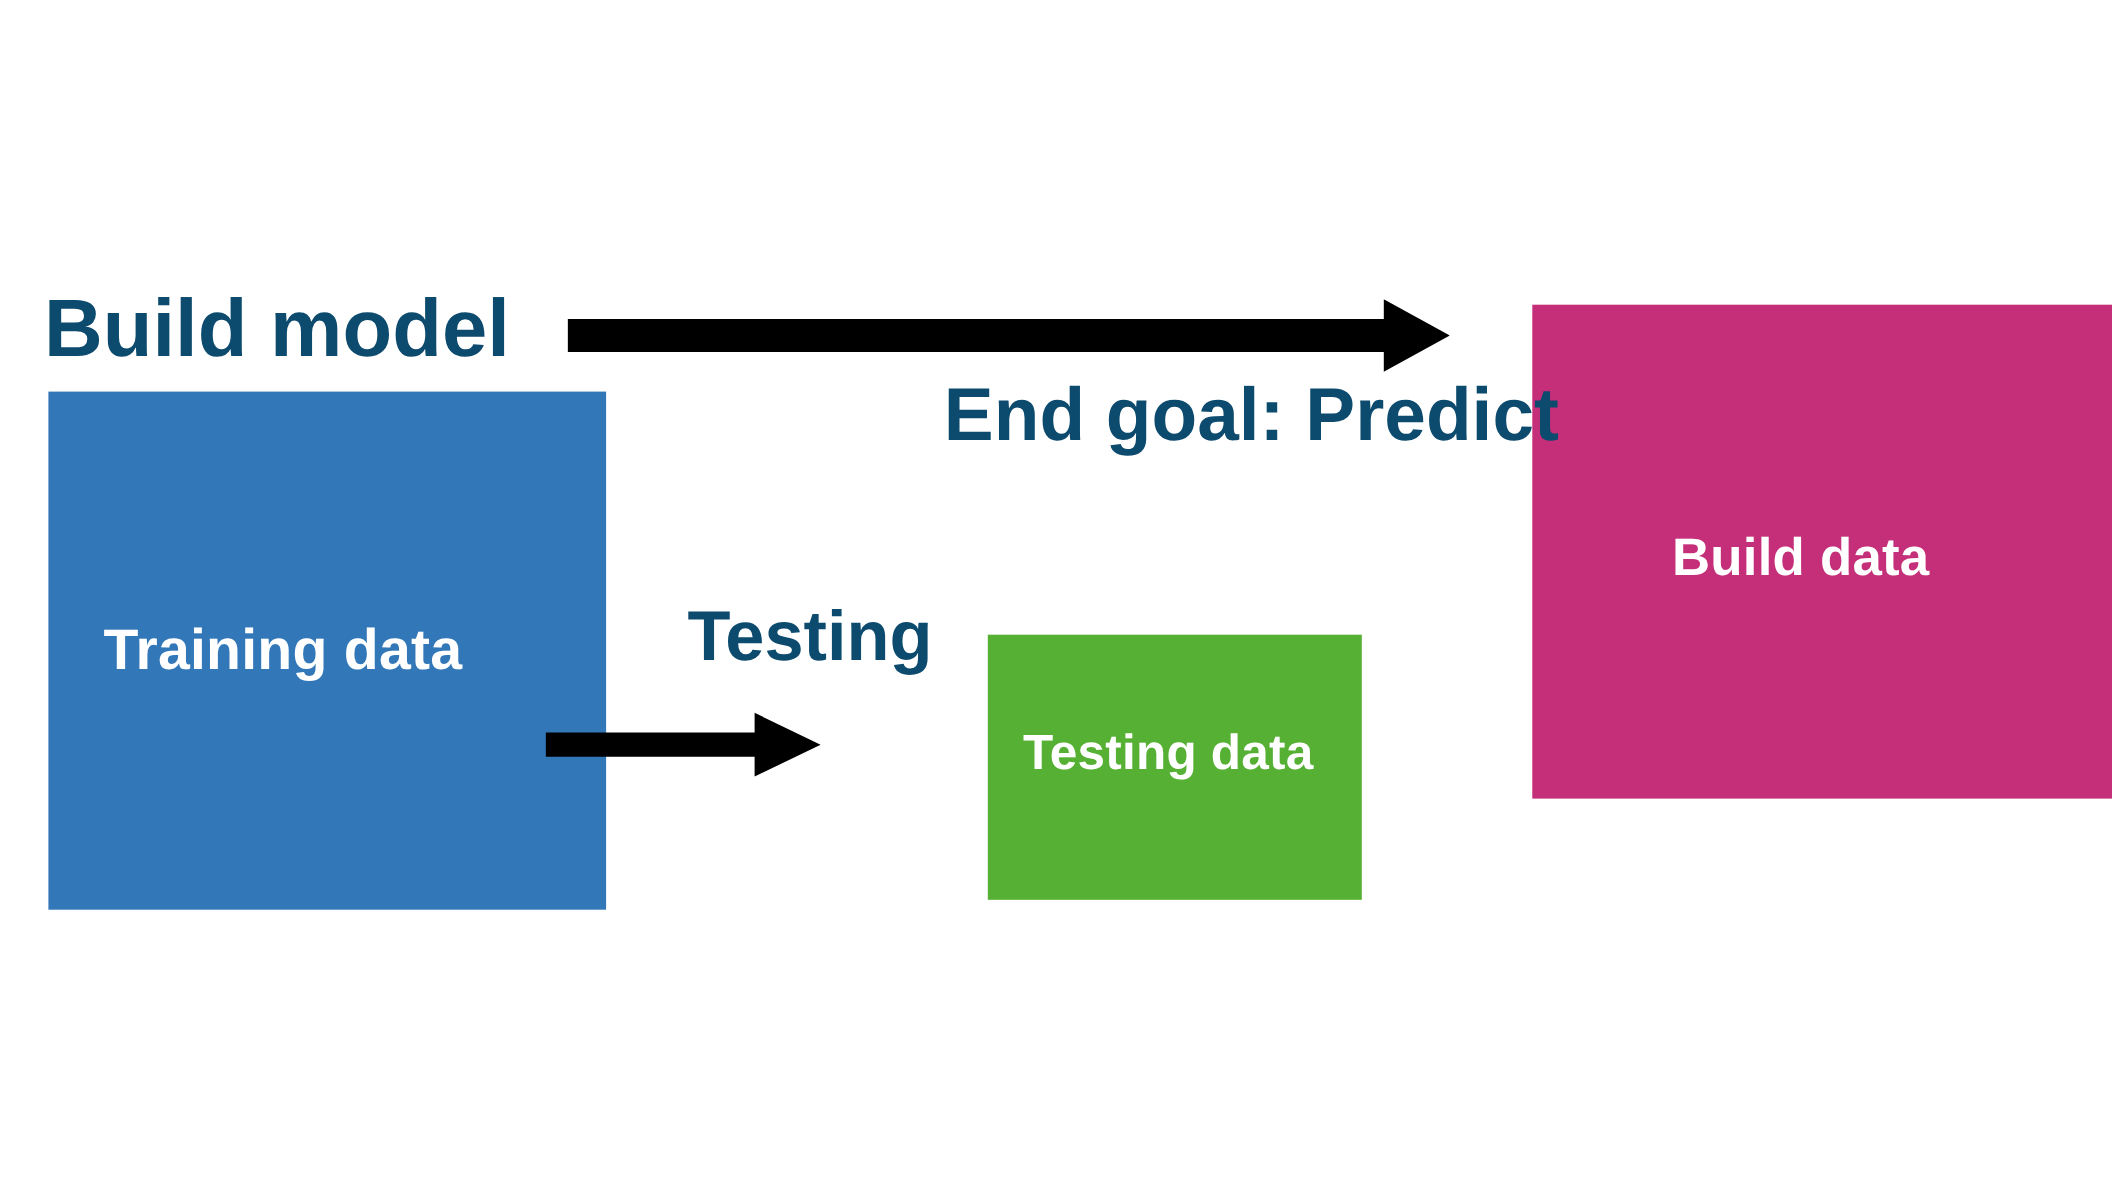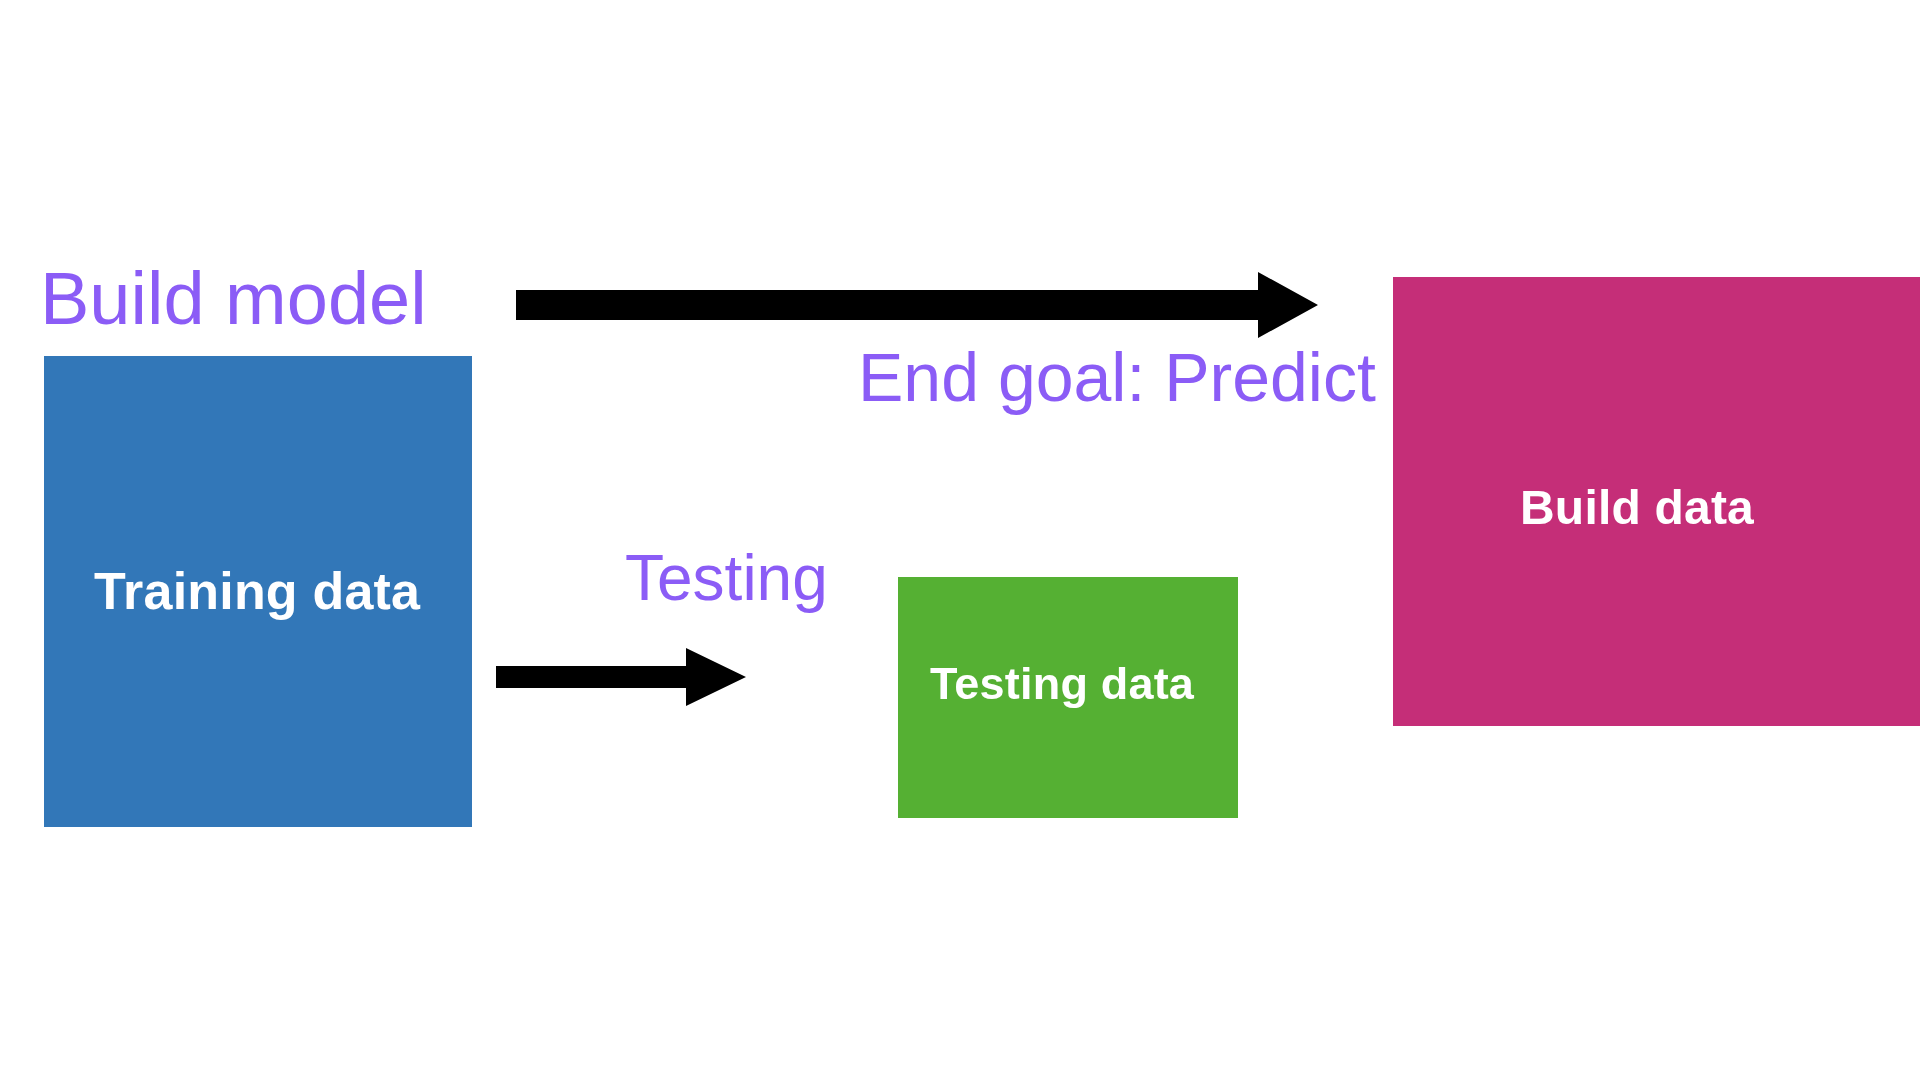--- a/index.html
+++ b/index.html
@@ -28,21 +28,21 @@
     color: #ffffff;
     font-weight: bold;
     letter-spacing: 0.2px;
     white-space: nowrap;
     line-height: 1;
   }
 
   #training-box {
     left: 44px;
     top: 356px;
-    width: 428px;
+    width: 507px;
     height: 471px;
   }
   #training-box .box-label {
     font-size: 52px;
     position: absolute;
     left: 50px;
     top: 209px;
   }
 
   #testing-box {
@@ -67,24 +67,24 @@
   #future-box .box-label {
     font-size: 48px;
     position: absolute;
     left: 127px;
     top: 207px;
   }
 
   
   .annotation {
     position: absolute;
-    color: #8b5cf6;
+    color: #0c4a6e;
     white-space: nowrap;
     line-height: 1;
-    font-weight: normal;
+    font-weight: bold;
   }
   #build-model-label {
     left: 40px;
     top: 262px;
     font-size: 74px;
   }
   #end-goal-label {
     left: 858px;
     top: 343px;
     font-size: 68px;

